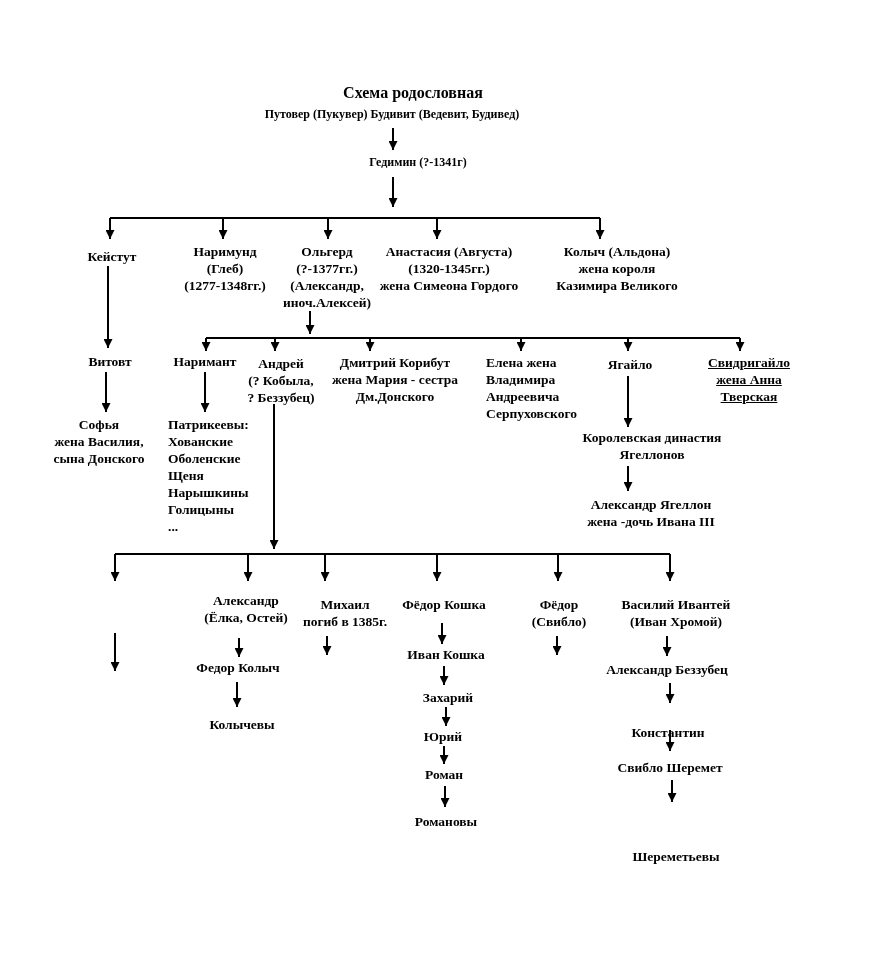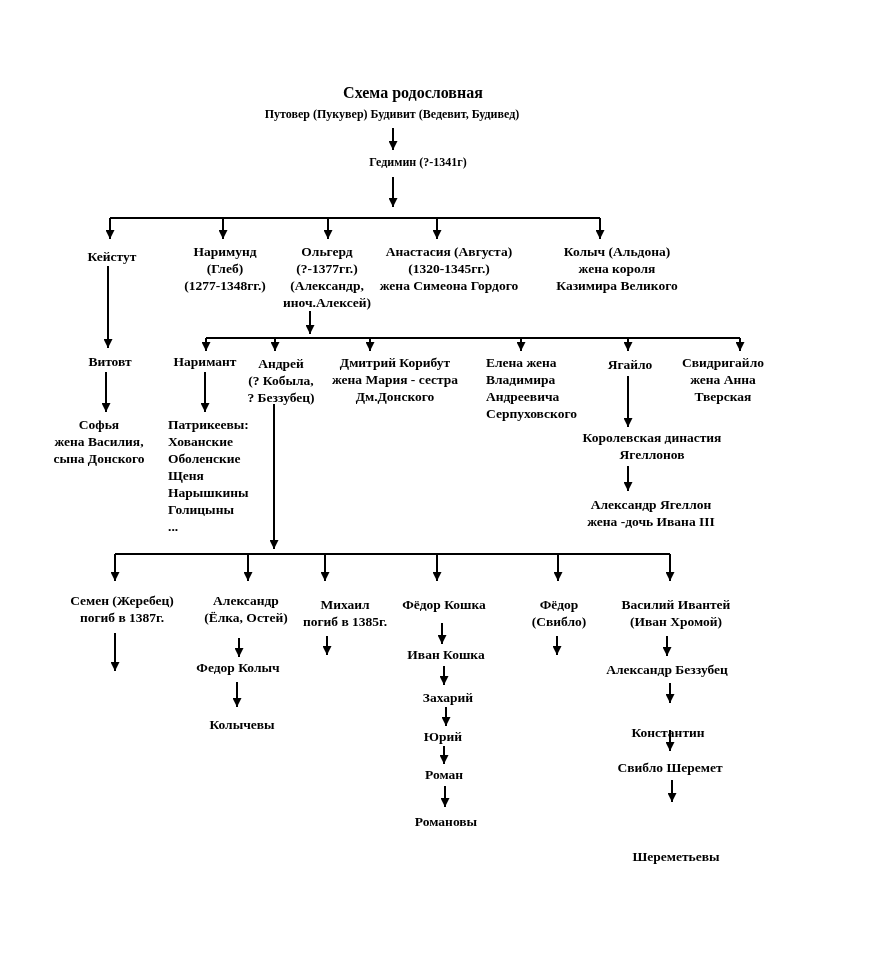--- a/index.html
+++ b/index.html
@@ -125,40 +125,38 @@
 (? Кобыла,
 ? Беззубец)</div>
   <div class="node" style="left:395px; top:354px;">Дмитрий Корибут
 жена Мария - сестра
 Дм.Донского</div>
   <div class="node left" style="left:486px; top:354px;">Елена жена
 Владимира
 Андреевича
 Серпуховского</div>
   <div class="node" style="left:630px; top:356px;">Ягайло</div>
-  <div class="node" style="left:723px; top:354px;">Свидригайло
+  <div class="node" style="left:749px; top:354px;text-decoration:underline;">Свидригайло
 жена Анна Тверская</div>
 
   <div class="node" style="left:99px;  top:416px;">Софья
 жена Василия,
 сына Донского</div>
   <div class="node left" style="left:168px; top:416px;">Патрикеевы:
 Хованские
 Оболенские
 Щеня
 Нарышкины
 Голицыны
 ...</div>
   <div class="node" style="left:652px; top:429px;">Королевская династия
 Ягеллонов</div>
   <div class="node" style="left:651px; top:496px;">Александр Ягеллон
 жена -дочь Ивана III</div>
 
-  <div class="node" style="left:122px; top:592px;">Семен (Жеребец)
-погиб в 1387г.</div>
   <div class="node" style="left:246px; top:592px;">Александр
 (Ёлка, Остей)</div>
   <div class="node" style="left:345px; top:596px;">Михаил
 погиб в 1385г.</div>
   <div class="node" style="left:444px; top:596px;">Фёдор Кошка</div>
   <div class="node" style="left:559px; top:596px;">Фёдор
 (Свибло)</div>
   <div class="node" style="left:676px; top:596px;">Василий Ивантей
 (Иван Хромой)</div>
 

